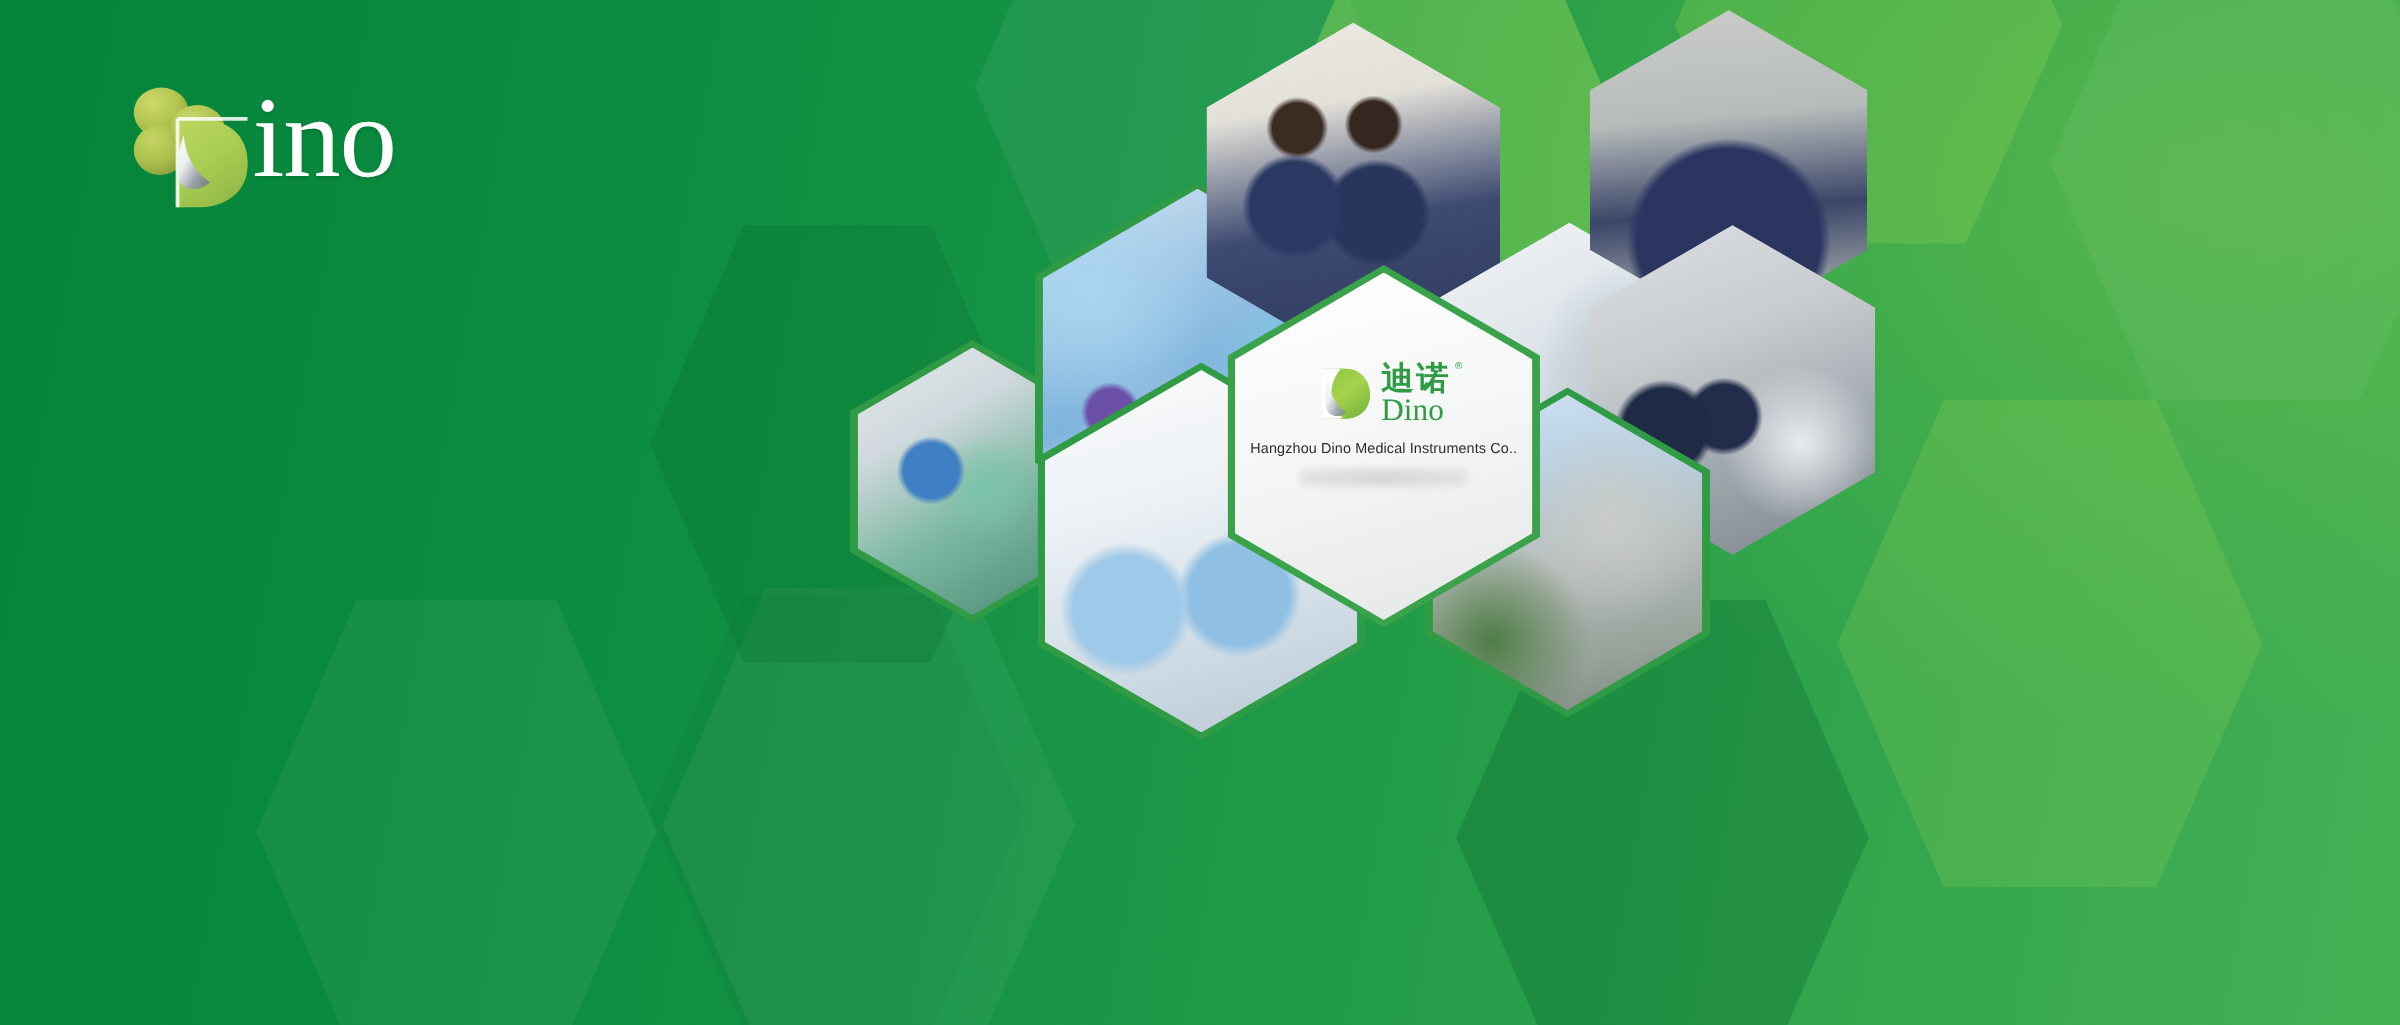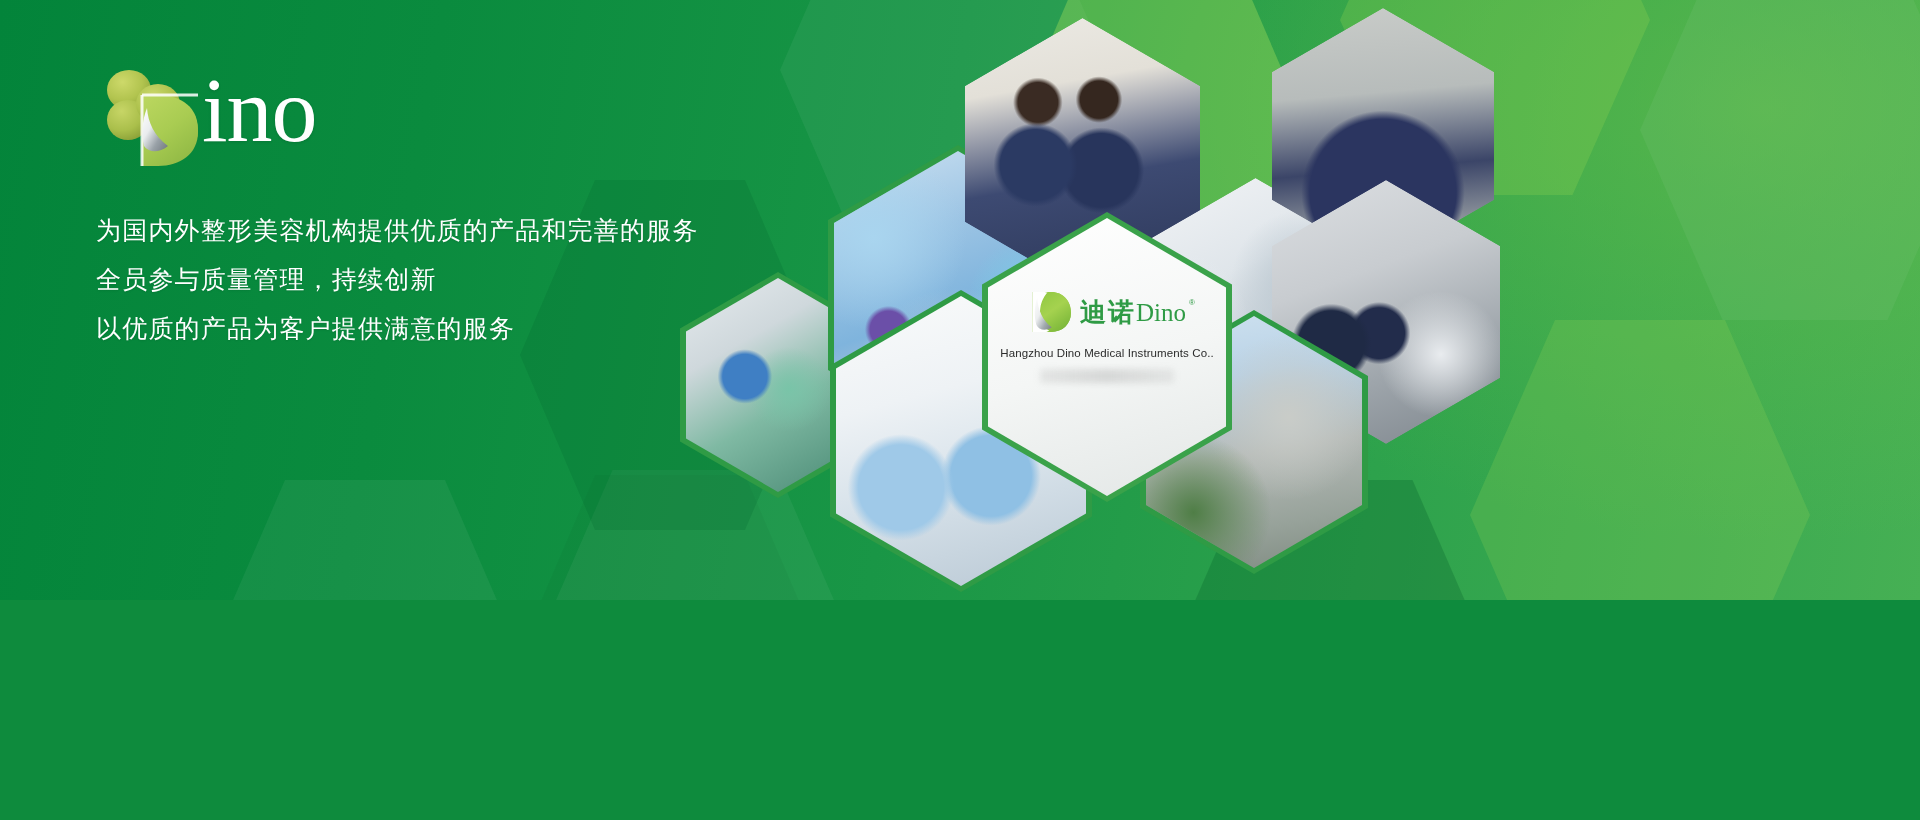--- a/index.html
+++ b/index.html
@@ -2,21 +2,21 @@
 <html><head>
 <meta charset="utf-8">
 <style>
   html,body{margin:0;padding:0;}
   body{
     width:1920px;height:820px;overflow:hidden;
     font-family:"Liberation Sans","DejaVu Sans",sans-serif;
     background:#0e8b3d;
   }
   .banner{
-    position:relative;width:1920px;height:600px;overflow:hidden;
+    position:relative;width:1920px;height:820px;overflow:hidden;
     background:
       radial-gradient(ellipse 1100px 700px at 92% 18%, rgba(104,190,72,0.60) 0%, rgba(104,190,72,0.0) 62%),
       linear-gradient(100deg,#03843a 0%,#0a8b3e 22%,#199646 48%,#2da24c 72%,#46b054 100%);
   }
 
   
   .bg-hexes{position:absolute;inset:0;overflow:hidden;}
   .bhex{
     position:absolute;
     clip-path:polygon(25% 0%,75% 0%,100% 50%,75% 100%,25% 100%,0% 50%);
@@ -118,21 +118,21 @@
 
   
   .hex-logo .inner{
     background:linear-gradient(165deg,#ffffff 0%,#f4f6f5 52%,#e3e7e6 100%);
     display:flex;flex-direction:column;align-items:center;justify-content:flex-start;
   }
   .logo-hex-content{margin-top:30%;text-align:center;width:100%;}
   .logo-hex-lockup{display:flex;align-items:center;justify-content:center;gap:6px;}
   .logo-hex-mark{width:46px;height:46px;flex:0 0 auto;}
   .logo-hex-cn{
-    display:flex;align-items:flex-start;line-height:1;
+    display:flex;flex-direction:column;align-items:flex-start;line-height:1;
     position:relative;
   }
   .logo-hex-cn .cn{
     font-size:26px;color:#2f9b45;font-weight:700;letter-spacing:2px;
   }
   .logo-hex-cn .en{
     font-family:"Liberation Serif","DejaVu Serif",serif;
     font-size:25px;color:#2f9b45;margin-top:1px;letter-spacing:0px;
   }
   .logo-hex-cn .reg{
@@ -208,25 +208,20 @@
 
           <path d="M46 33 L102 33" stroke="rgba(255,255,255,0.85)" stroke-width="3" fill="none"></path>
           <path d="M46 33 L46 104" stroke="rgba(255,255,255,0.85)" stroke-width="3" fill="none"></path>
 
           <path d="M51 46 C52 60 58 74 72 84 C62 92 52 90 48 84 C45 74 46 58 51 46 Z" fill="url(#curl)"></path>
         </svg>
       </div>
       <div class="wordmark">ino</div>
     </div>
 
-    <div class="taglines">
-      <div class="tagline">为国内外整形美容机构提供优质的产品和完善的服务</div>
-      <div class="tagline">全员参与质量管理，持续创新</div>
-      <div class="tagline">以优质的产品为客户提供满意的服务</div>
-    </div>
   </div>
 
   <div class="collage">
 
     <div class="hex" style="left:0px;top:272px;width:196px;height:226px;background:#2f9b45;">
       <div class="inner">
           <div class="photo ph-equipment"></div>
         </div>
     </div>
 

